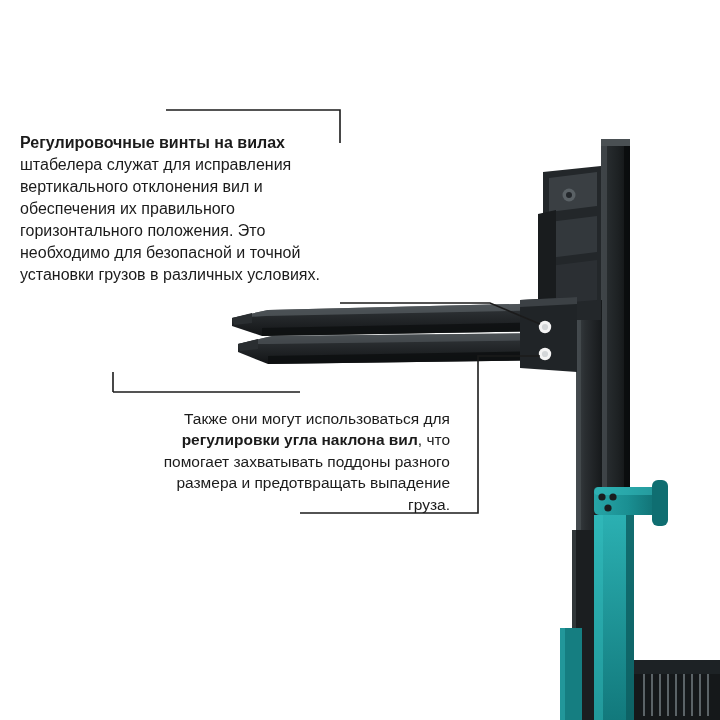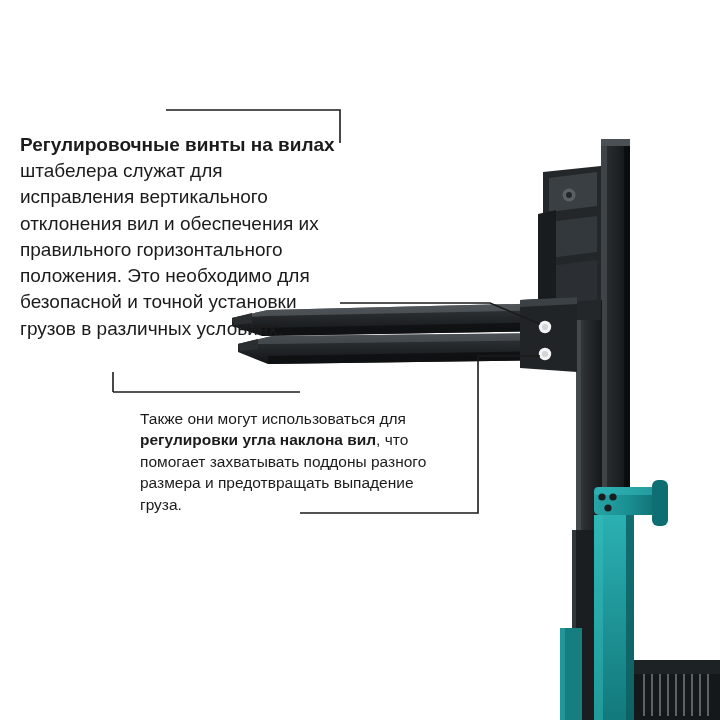--- a/index.html
+++ b/index.html
@@ -30,27 +30,28 @@
     color: #1b1b1b;
     line-height: 1.38;
   }
   .callout p { margin: 0; }
   .callout .strong { font-weight: bold; }
 
   #callout-top {
     left: 20px;
     top: 132px;
     width: 318px;
-    font-size: 19px;
+    font-size: 16px;
   }
   #callout-bottom {
     left: 140px;
     top: 408px;
     width: 310px;
     font-size: 15.5px;
+    text-align: right;
   }
 
   
   .leaders {
     position: absolute;
     left: 0; top: 0;
     width: 720px; height: 720px;
   }
 </style>
 </head>

